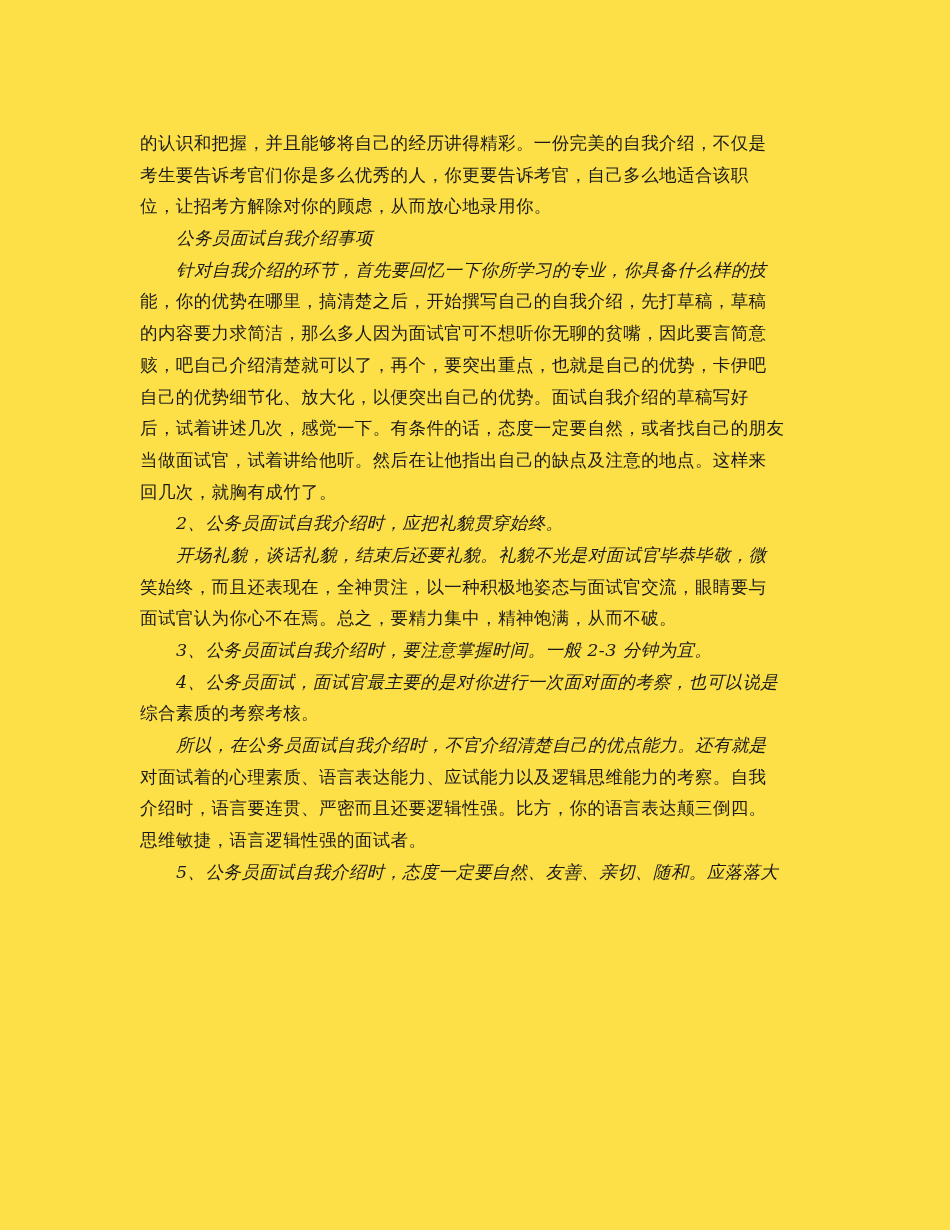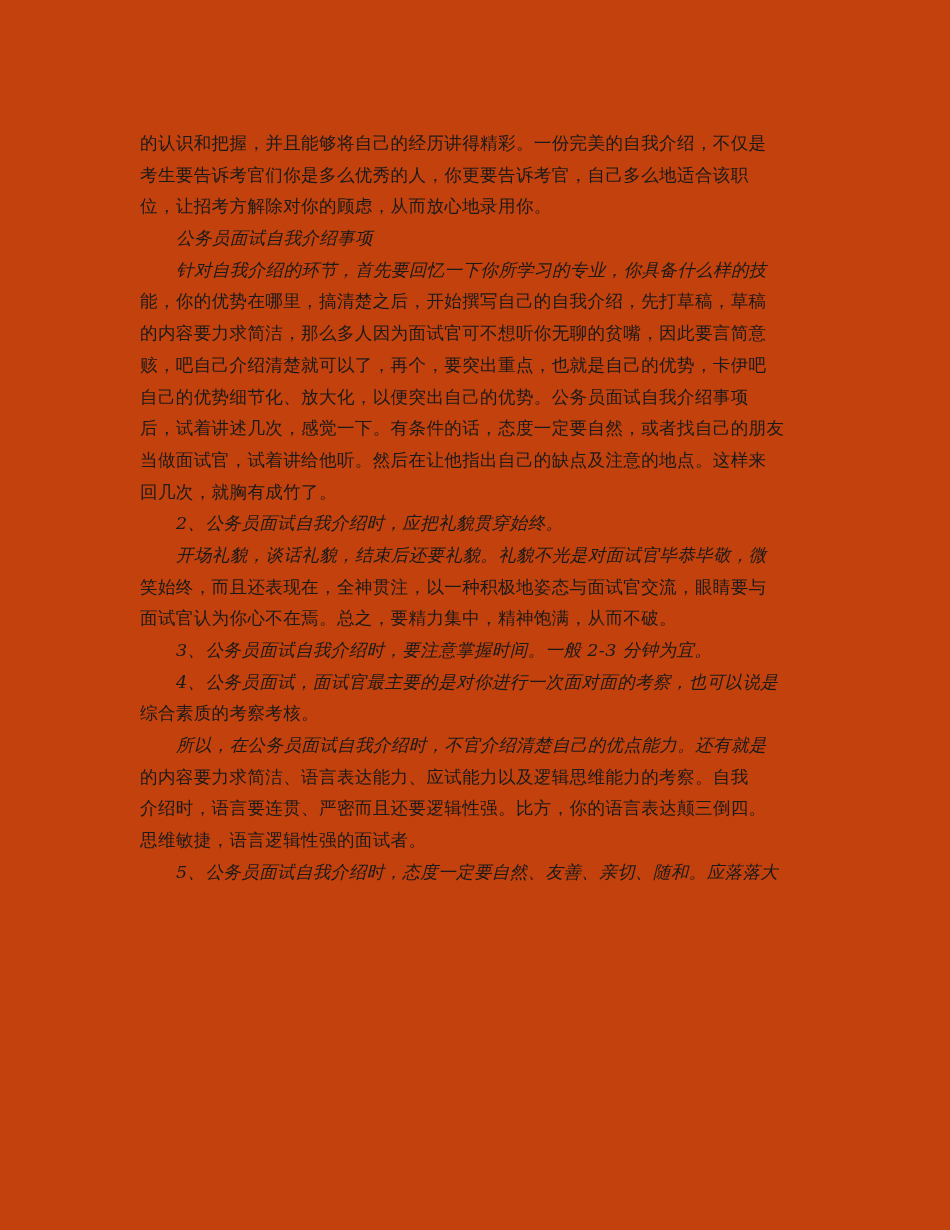--- a/index.html
+++ b/index.html
@@ -14,21 +14,21 @@
       overflow: hidden;
       font-family: "DejaVu Serif", "Liberation Serif", serif;
       color: #1a1a1a;
     }
     .page {
       position: absolute;
       left: 0;
       top: 0;
       width: 950px;
       height: 1230px;
-      background: #c2410c;
+      background: #fde047;
     }
     .content {
       position: absolute;
       left: 140px;
       top: 128px;
       width: 660px;
     }
     .line {
       height: 31.7px;
       line-height: 31.7px;
@@ -47,30 +47,30 @@
 <div class="page">
   <div class="content">
     <div class="line">的认识和把握，并且能够将自己的经历讲得精彩。一份完美的自我介绍，不仅是</div>
     <div class="line">考生要告诉考官们你是多么优秀的人，你更要告诉考官，自己多么地适合该职</div>
     <div class="line">位，让招考方解除对你的顾虑，从而放心地录用你。</div>
     <div class="line indent">公务员面试自我介绍事项</div>
     <div class="line indent">针对自我介绍的环节，首先要回忆一下你所学习的专业，你具备什么样的技</div>
     <div class="line">能，你的优势在哪里，搞清楚之后，开始撰写自己的自我介绍，先打草稿，草稿</div>
     <div class="line">的内容要力求简洁，那么多人因为面试官可不想听你无聊的贫嘴，因此要言简意</div>
     <div class="line">赅，吧自己介绍清楚就可以了，再个，要突出重点，也就是自己的优势，卡伊吧</div>
-    <div class="line">自己的优势细节化、放大化，以便突出自己的优势。公务员面试自我介绍事项</div>
+    <div class="line">自己的优势细节化、放大化，以便突出自己的优势。面试自我介绍的草稿写好</div>
     <div class="line">后，试着讲述几次，感觉一下。有条件的话，态度一定要自然，或者找自己的朋友</div>
     <div class="line">当做面试官，试着讲给他听。然后在让他指出自己的缺点及注意的地点。这样来</div>
     <div class="line">回几次，就胸有成竹了。</div>
     <div class="line indent">2、公务员面试自我介绍时，应把礼貌贯穿始终。</div>
     <div class="line indent">开场礼貌，谈话礼貌，结束后还要礼貌。礼貌不光是对面试官毕恭毕敬，微</div>
     <div class="line">笑始终，而且还表现在，全神贯注，以一种积极地姿态与面试官交流，眼睛要与</div>
     <div class="line">面试官认为你心不在焉。总之，要精力集中，精神饱满，从而不破。</div>
     <div class="line indent">3、公务员面试自我介绍时，要注意掌握时间。一般 2-3 分钟为宜。</div>
     <div class="line indent">4、公务员面试，面试官最主要的是对你进行一次面对面的考察，也可以说是</div>
     <div class="line">综合素质的考察考核。</div>
     <div class="line indent">所以，在公务员面试自我介绍时，不官介绍清楚自己的优点能力。还有就是</div>
-    <div class="line">的内容要力求简洁、语言表达能力、应试能力以及逻辑思维能力的考察。自我</div>
+    <div class="line">对面试着的心理素质、语言表达能力、应试能力以及逻辑思维能力的考察。自我</div>
     <div class="line">介绍时，语言要连贯、严密而且还要逻辑性强。比方，你的语言表达颠三倒四。</div>
     <div class="line">思维敏捷，语言逻辑性强的面试者。</div>
     <div class="line indent">5、公务员面试自我介绍时，态度一定要自然、友善、亲切、随和。应落落大</div>
   </div>
 </div>
 
 </body></html>

